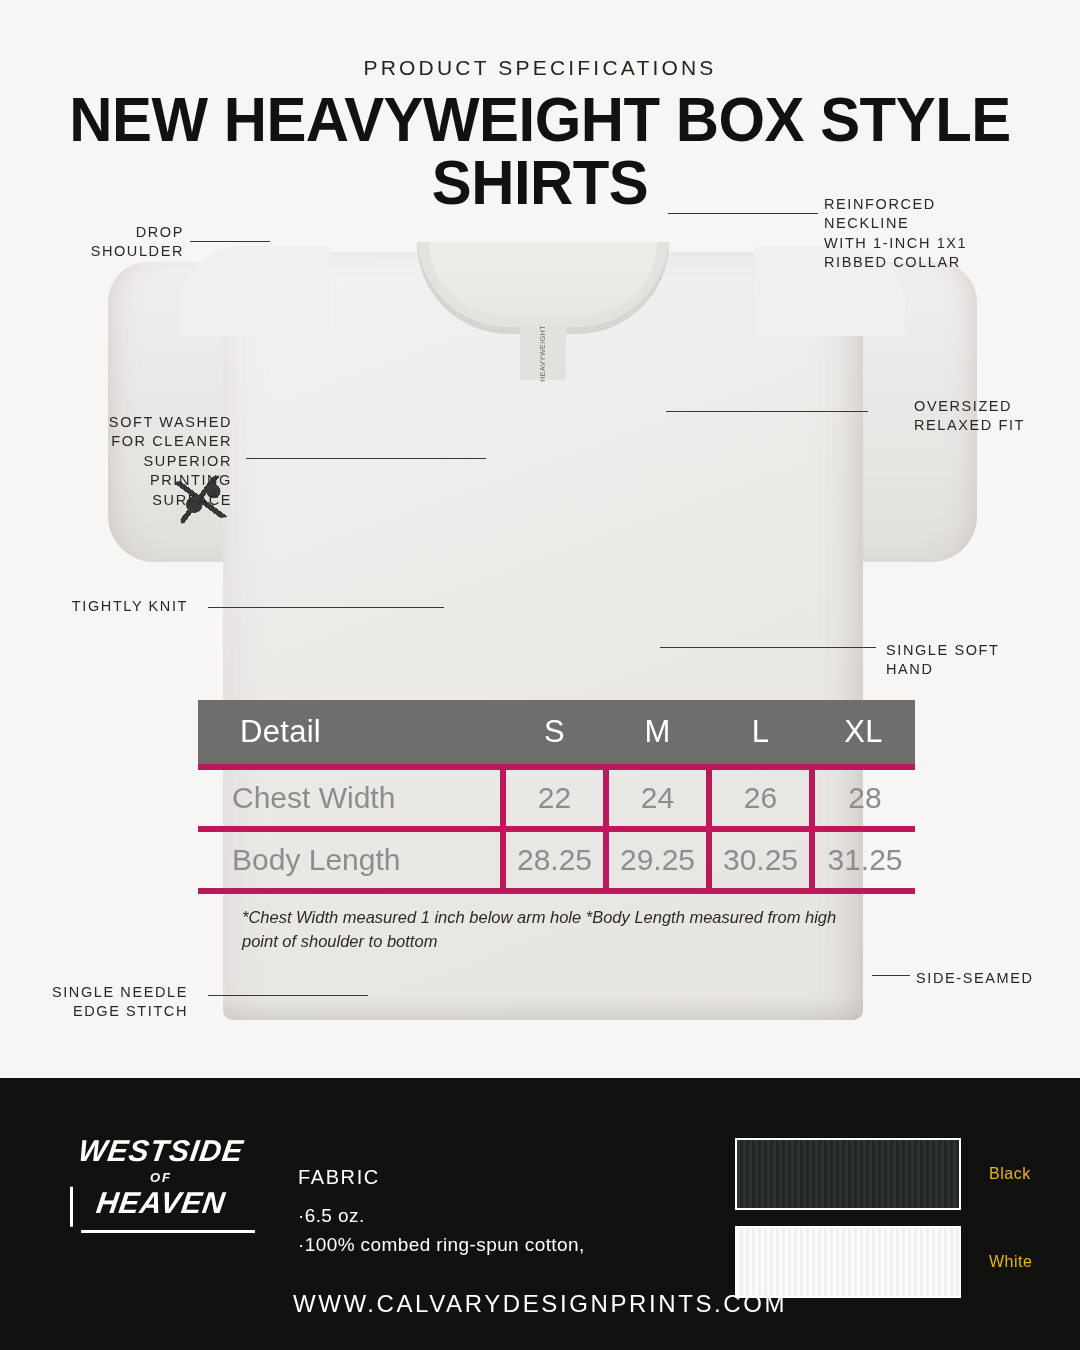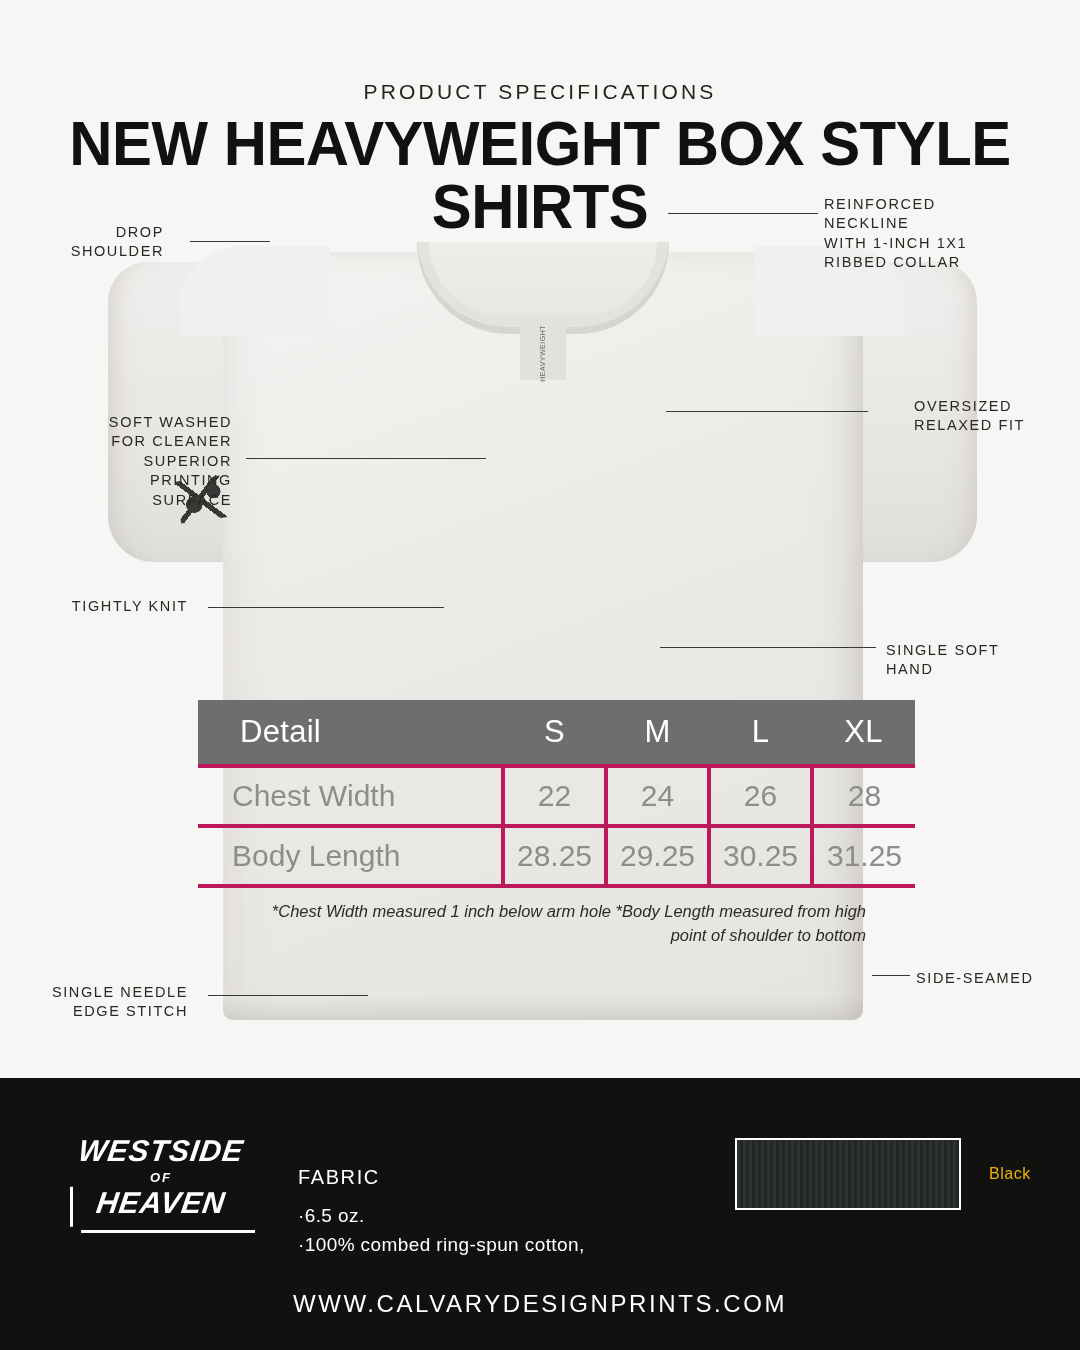--- a/index.html
+++ b/index.html
@@ -9,21 +9,21 @@
     font-family:"Liberation Sans", sans-serif;
     position:relative;
     overflow:hidden;
   }
   
   .header{
     position:absolute;top:0;left:0;width:1080px;
     text-align:center;
   }
   .eyebrow{
-    margin-top:80px;
+    margin-top:56px;
     font-size:21px;
     letter-spacing:3.2px;
     color:#26241f;
     font-weight:400;
   }
   .headline{
     margin-top:8px;
     font-size:63px;
     line-height:1.0;
     font-weight:700;
@@ -136,37 +136,36 @@
   }
   table.spec thead th.detail{
     text-align:left;padding-left:42px;width:262px;
   }
   table.spec thead th.size{width:101px;text-align:center;}
   table.spec tbody td{
     height:54px;
     font-size:30px;
     background:transparent;
     color:#8e8d8b;
-    border:4px solid #be185d;
+    border:6px solid #be185d;
     text-align:center;
   }
   table.spec tbody td.label{
     text-align:left;padding-left:34px;
     border-left:none;
     color:#8e8d8b;
   }
   table.spec tbody tr td:last-child{border-right:none;}
   .notes{
     margin-top:12px;
     padding-left:44px;
     font-size:16.5px;
     line-height:1.45;
     font-style:italic;
     color:#2c2a27;
-    text-align:right;
   }
 
   
   .footer{
     position:absolute;left:0;top:1078px;width:1080px;height:272px;
     background:#111110;
   }
   .logo{
     position:absolute;left:66px;top:52px;width:190px;height:112px;
     color:#fff;
@@ -229,21 +228,21 @@
     <div class="shoulder-r"></div>
     <div class="collar"></div>
     <div class="collar-inner"></div>
     <div class="neck-label">
       <span>HEAVYWEIGHT</span>
     </div>
     <div class="sleeve-logo"></div>
     <div class="hem-shadow"></div>
   </div>
 
-  <div class="callout r" style="left:44px;top:48px;width:120px;">DROP
+  <div class="callout r" style="left:64px;top:48px;width:120px;">DROP
 SHOULDER</div>
   <div class="rule" style="left:190px;top:66px;width:80px;"></div>
 
   <div class="callout" style="left:824px;top:20px;width:200px;">REINFORCED
 NECKLINE
 WITH 1-INCH 1X1
 RIBBED COLLAR</div>
   <div class="rule" style="left:668px;top:38px;width:150px;"></div>
 
   <div class="callout r" style="left:90px;top:238px;width:142px;">SOFT WASHED
@@ -316,16 +315,20 @@
     <div class="ft">FABRIC</div>
     <div class="fl">·6.5 oz.</div>
     <div class="fl">·100% combed ring-spun cotton,</div>
   </div>
 
   <div class="swatches">
     <div class="sw-row">
       <div class="sw black"></div>
       <div class="sw-label">Black</div>
     </div>
+    <div class="sw-row">
+      <div class="sw white"></div>
+      <div class="sw-label">White</div>
+    </div>
   </div>
 
   <div class="site">WWW.CALVARYDESIGNPRINTS.COM</div>
 </div>
 
 </body></html>

